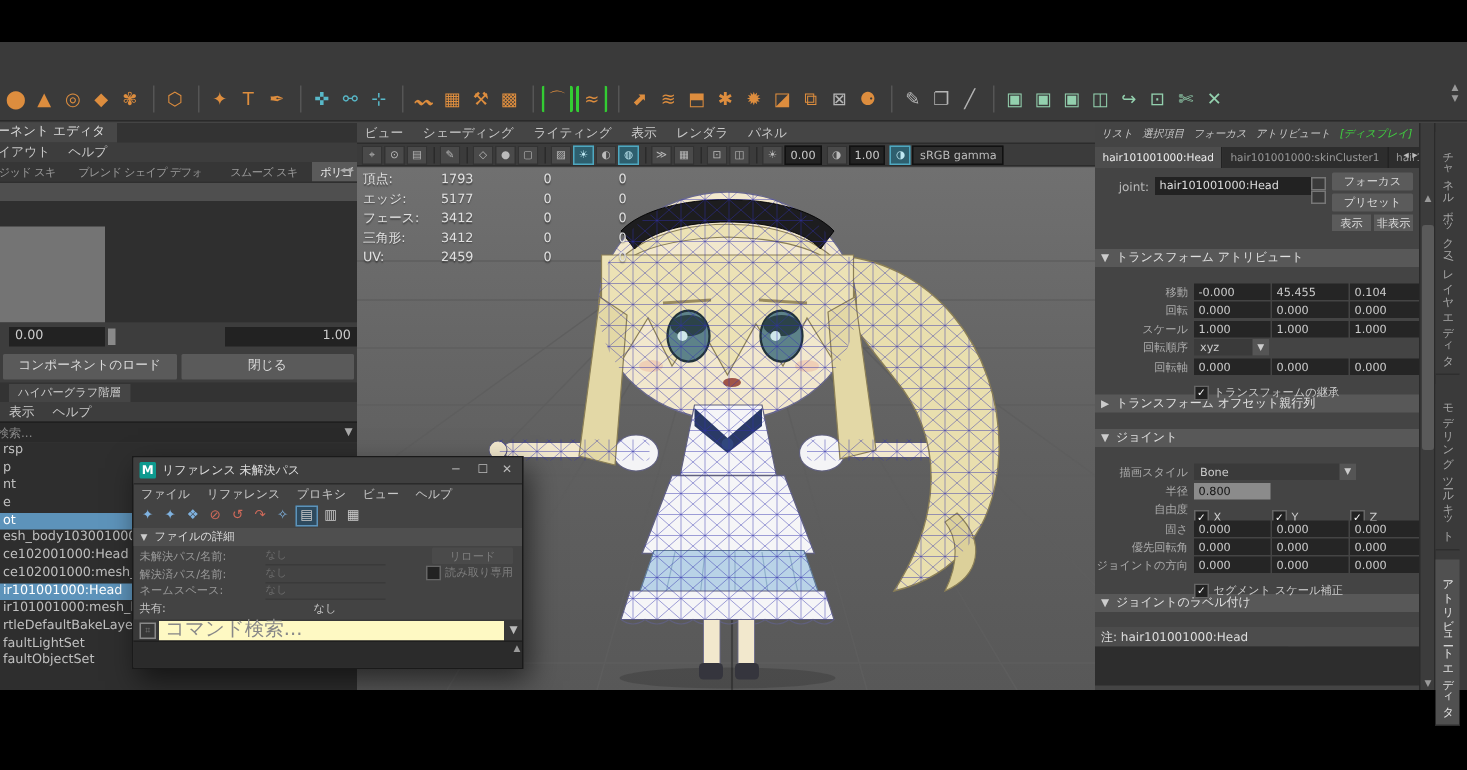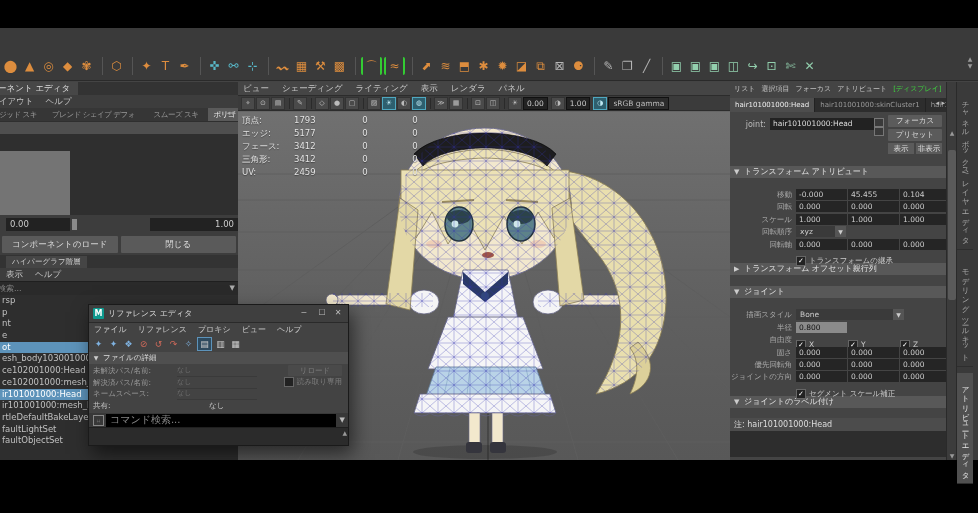--- a/index.html
+++ b/index.html
@@ -62,21 +62,21 @@
   #vp-colorspace{height:11px;background:#2c2c2c;border:1px solid #111;color:#bbb;font-size:7.5px;line-height:11px;padding:0 4px;}
   #vp-scene{position:absolute;left:0;top:30px;width:492px;height:348px;background:linear-gradient(#707070,#606060 55%,#585858);overflow:hidden;}
   #vp-hud{position:absolute;left:4px;top:2px;font-size:8.5px;color:#e2e2e2;text-shadow:0 1px 1px rgba(0,0,0,.4);}
   .hudrow{display:flex;height:13px;line-height:13px;justify-content:flex-end;}
   .hudrow span:nth-child(1){width:52px;}
   .hudrow span:nth-child(2){width:46px;text-align:left;}
   .hudrow span:nth-child(3){width:50px;text-align:center;}
   .hudrow span:nth-child(4){width:50px;text-align:center;}
   
   #aepanel{left:730px;top:54px;width:216px;height:378px;background:#444;overflow:hidden;}
-  #ae-menus{position:absolute;left:4px;top:0;height:13px;font-size:7px;width:240px;}
+  #ae-menus{position:absolute;left:4px;top:0;height:13px;font-size:7px;width:240px;font-style:italic;}
   #ae-menus .menuitem{margin-right:6px;}
   #ae-tabs{position:absolute;left:0;top:16px;width:216px;height:14px;background:#2d2d2d;display:flex;overflow:hidden;}
   .aetab{padding:0 5px;font-size:7px;line-height:14px;color:#999;white-space:nowrap;cursor:pointer;border-right:1px solid #222;}
   .aetab.sel{background:#4d4d4d;color:#eee;}
   #ae-tab-arrows{position:absolute;right:1px;top:17px;font-size:7px;color:#bbb;}
   #ae-jointrow{position:absolute;left:0;top:36px;width:216px;height:14px;}
   #ae-jointrow .lbl{position:absolute;left:0px;top:0;width:36px;text-align:right;font-size:8px;color:#bbb;line-height:13px;}
   #ae-jointrow .fld{position:absolute;left:40px;top:0;width:100px;height:12px;background:#222;font-size:7.5px;color:#ddd;line-height:12px;padding:0 3px;}
   .minibox{position:absolute;width:8px;height:7px;border:1px solid #777;background:#3a3a3a;}
   #ae-btn-focus,#ae-btn-preset{position:absolute;left:158px;width:54px;height:12px;background:#5b5b5b;color:#ddd;font-size:7.5px;text-align:center;line-height:12px;border-radius:1px;cursor:pointer;}
@@ -123,21 +123,21 @@
   .refrow{position:relative;height:11.5px;}
   .refrow .lbl{position:absolute;left:4px;top:0;font-size:7.5px;color:#9a9a9a;line-height:11px;}
   .refrow .val{position:absolute;left:88px;top:0;width:80px;font-size:7px;color:#6d6d6d;line-height:11px;border-bottom:1px solid #3a3a3a;}
   #ref-reload{position:absolute;right:6px;top:0px;width:54px;height:11px;background:#4a4a4a;color:#7d7d7d;font-size:7.5px;text-align:center;line-height:11px;border-radius:1px;}
   #ref-readonly{position:absolute;right:6px;top:12px;font-size:7.5px;color:#7d7d7d;}
   #ref-shared-row{position:relative;height:12px;}
   #ref-shared-row .lbl{position:absolute;left:4px;font-size:7.5px;color:#c5c5c5;line-height:12px;}
   #ref-shared-row .val{position:absolute;left:120px;font-size:7.5px;color:#c5c5c5;line-height:12px;}
   #ref-search{position:absolute;left:0;top:108px;width:259px;height:14px;background:#383838;}
   #ref-search .boxicon{position:absolute;left:4px;top:2px;width:9px;height:9px;border:1px solid #888;color:#888;font-size:6px;text-align:center;line-height:9px;}
-  #ref-search .fld{position:absolute;left:17px;top:1px;width:226px;height:15px;background:#000000;font-size:10px;color:#888;line-height:11px;padding-left:4px;}
+  #ref-search .fld{position:absolute;left:17px;top:1px;width:226px;height:15px;background:#fef9c3;font-size:13px;color:#888;line-height:11px;padding-left:4px;}
   #ref-search .dd{position:absolute;right:3px;top:3px;font-size:7px;color:#bbb;}
   #ref-listarea{position:absolute;left:0;top:122px;width:259px;height:17px;background:#2b2b2b;border-top:1px solid #1f1f1f;}
   #ref-listarea .sarr{position:absolute;right:1px;top:1px;color:#999;font-size:6px;}
 </style>
 </head>
 <body>
 
 <div id="stage">
   <div id="app">
 
@@ -537,21 +537,21 @@
     </div>
     <div id="side-tabs" class="abs">
         <div class="sidetab">チャネル ボックス/レイヤ エディタ</div>
         <div class="sidetab">モデリング ツールキット</div>
         <div class="sidetab sel">アトリビュート エディタ</div>
       </div>
 
     <div id="refwin" class="abs">
       <div id="ref-titlebar">
         <div id="ref-mayaicon">M</div>
-        <div id="ref-title">リファレンス エディタ</div>
+        <div id="ref-title">リファレンス 未解決パス</div>
         <div class="winbtn" style="right:36px;">─</div>
         <div class="winbtn" style="right:18px;">☐</div>
         <div class="winbtn" style="right:2px;">✕</div>
       </div>
       <div id="ref-menus" class="menubar">
           <div class="menuitem">ファイル</div>
           <div class="menuitem">リファレンス</div>
           <div class="menuitem">プロキシ</div>
           <div class="menuitem">ビュー</div>
           <div class="menuitem">ヘルプ</div>

